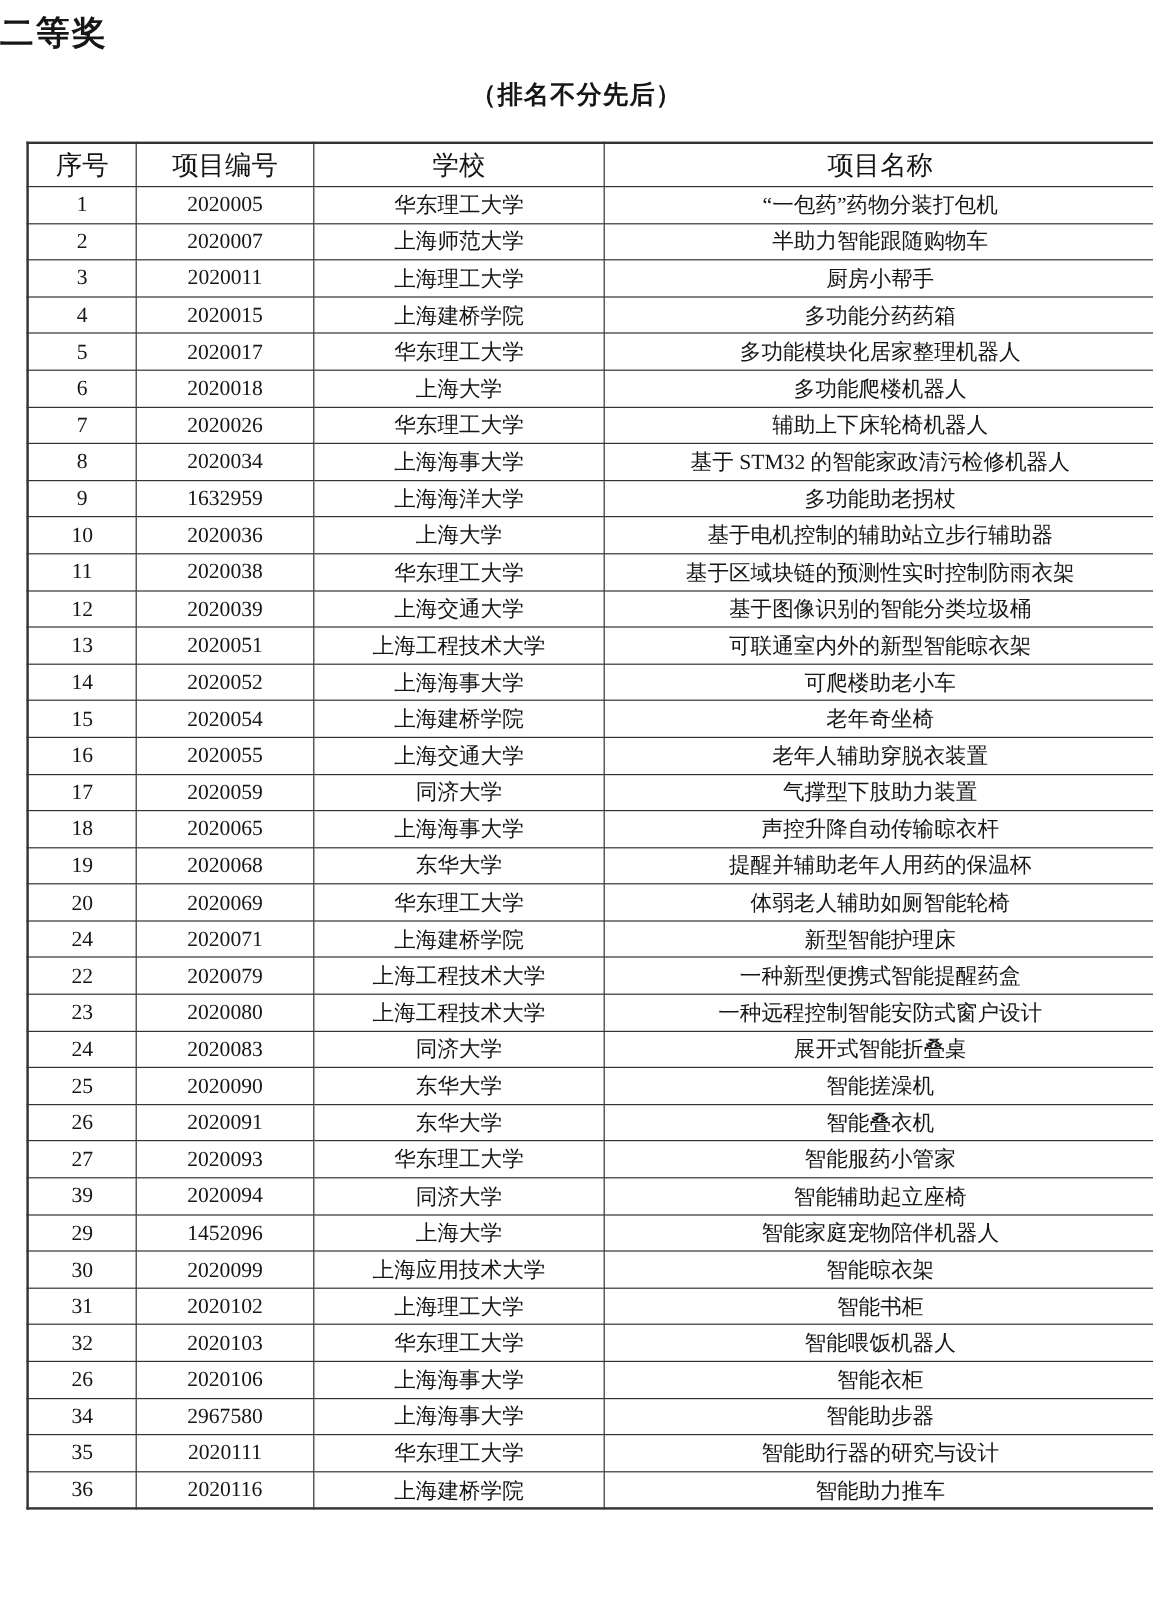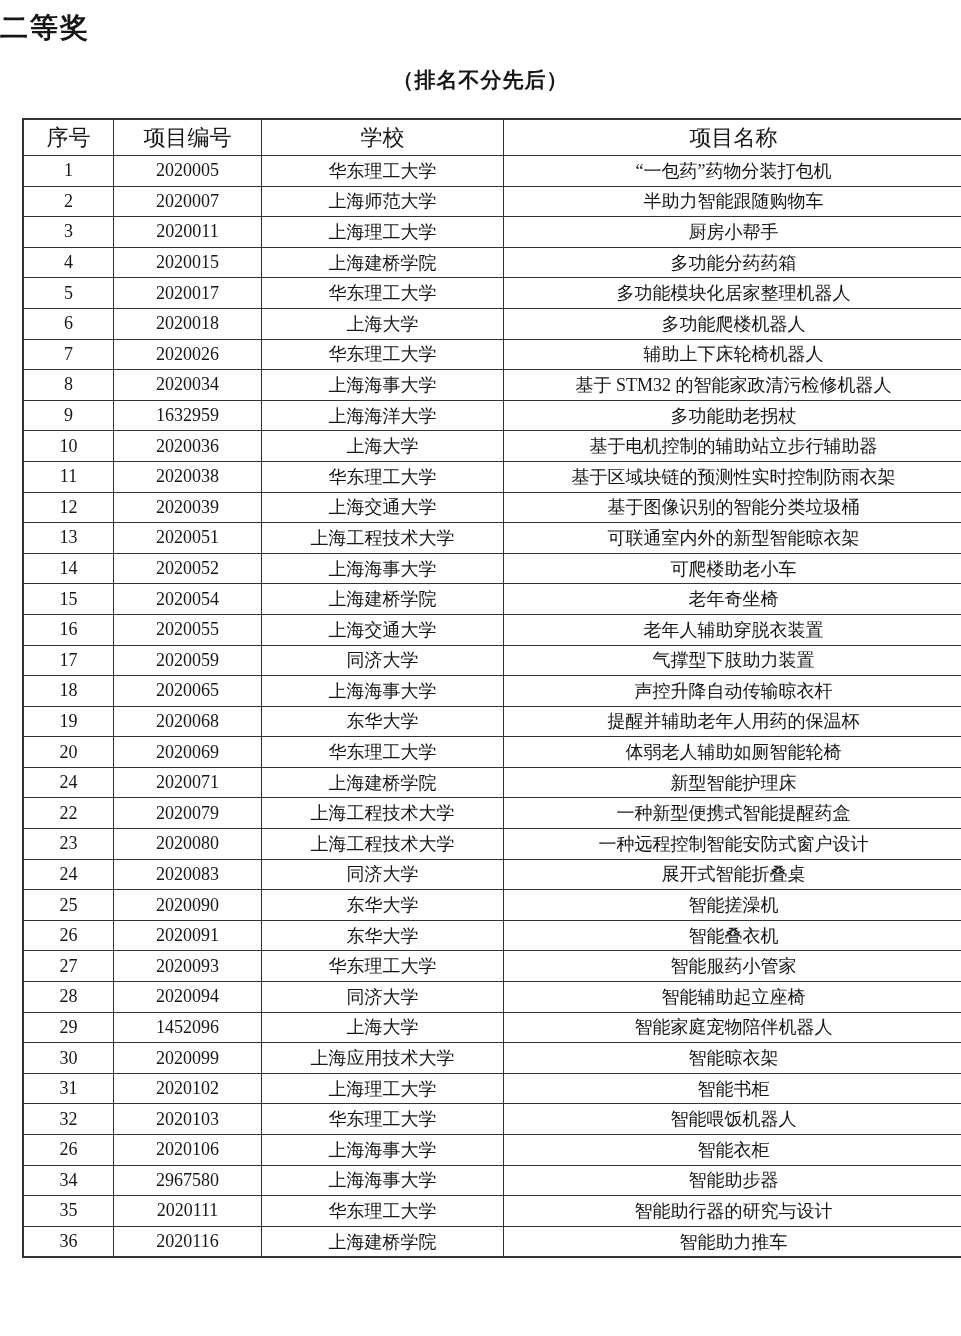--- a/index.html
+++ b/index.html
@@ -234,21 +234,21 @@
           <td>东华大学</td>
           <td>智能叠衣机</td>
         </tr>
         <tr>
           <td>27</td>
           <td>2020093</td>
           <td>华东理工大学</td>
           <td>智能服药小管家</td>
         </tr>
         <tr>
-          <td>28</td>
+          <td>39</td>
           <td>2020094</td>
           <td>同济大学</td>
           <td>智能辅助起立座椅</td>
         </tr>
         <tr>
           <td>29</td>
           <td>1452096</td>
           <td>上海大学</td>
           <td>智能家庭宠物陪伴机器人</td>
         </tr>

